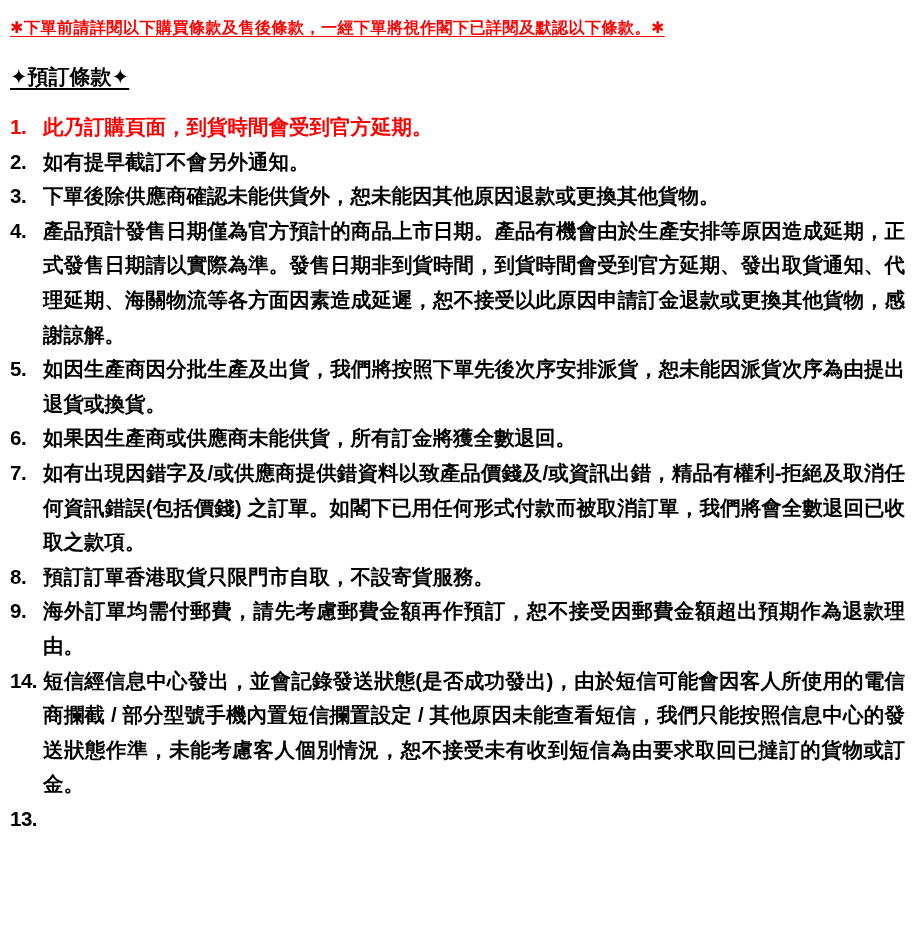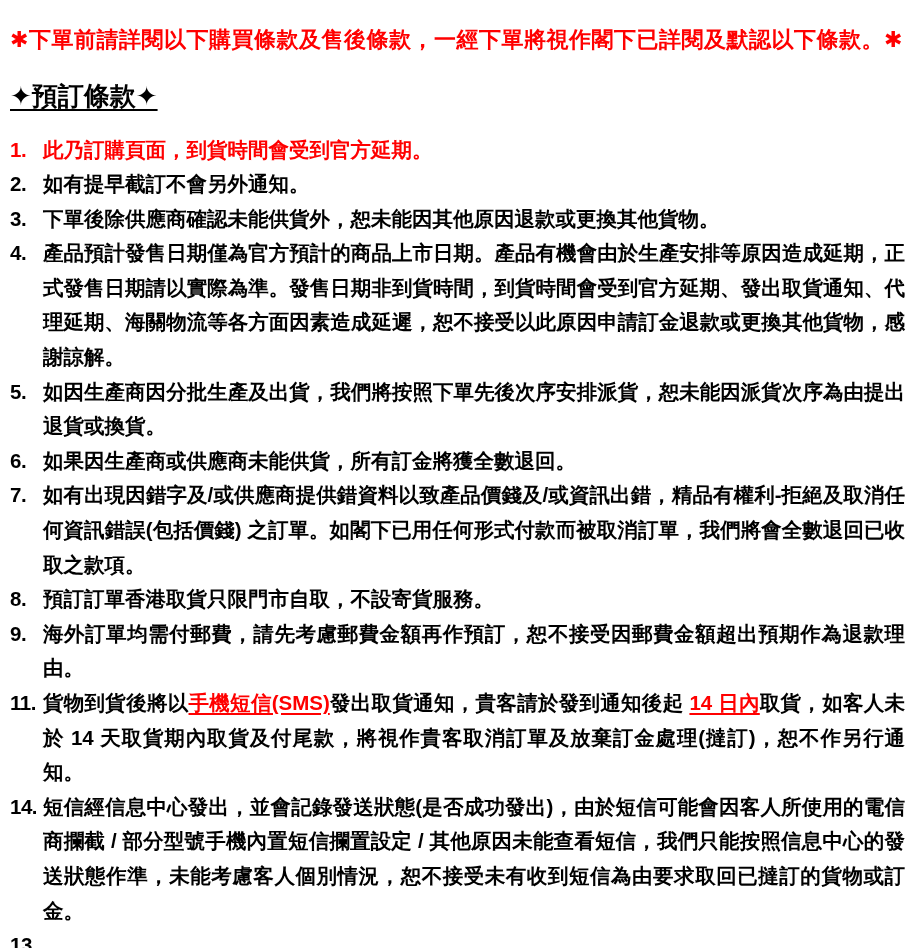--- a/index.html
+++ b/index.html
@@ -16,28 +16,29 @@
     background:var(--bg);
     color:var(--text);
     font-family:"Liberation Sans","DejaVu Sans",sans-serif;
     font-weight:bold;
   }
   .page{
     padding:10px 8px 12px 10px;
   }
   .notice-header{
     color:var(--red);
-    font-size:22px;
+    font-size:16px;
     line-height:1.25;
+    text-decoration:underline;
     text-underline-offset:3px;
-    margin:16px 0 0 0;
+    margin:8px 0 0 0;
     letter-spacing:0.5px;
   }
   .section-title{
-    font-size:26px;
+    font-size:21px;
     color:var(--text);
     text-decoration:underline;
     text-underline-offset:4px;
     margin:25px 16px 0 0;
     display:inline-block;
   }
   .terms{
     margin-top:19px;
     font-size:20.5px;
   }
@@ -105,24 +106,20 @@
       </div>
       <div class="term">
         <span class="num">8.</span>
         <div class="text"><span>預訂訂單香港取貨只限門市自取，不設寄貨服務。</span></div>
       </div>
       <div class="term">
         <span class="num">9.</span>
         <div class="text"><span>海外訂單均需付郵費，請先考慮郵費金額再作預訂，恕不接受因郵費金額超出預期作為退款理由。</span></div>
       </div>
       <div class="term">
-        <span class="num">11.</span>
-        <div class="text"><span>貨物到貨後將以</span><span class="red-u">手機短信(SMS)</span><span>發出取貨通知，貴客請於發到通知後起 </span><span class="red-u">14 日內</span><span>取貨，如客人未於 14 天取貨期內取貨及付尾款，將視作貴客取消訂單及放棄訂金處理(撻訂)，恕不作另行通知。</span></div>
-      </div>
-      <div class="term">
         <span class="num">14.</span>
         <div class="text"><span>短信經信息中心發出，並會記錄發送狀態(是否成功發出)，由於短信可能會因客人所使用的電信商攔截 / 部分型號手機內置短信攔置設定 / 其他原因未能查看短信，我們只能按照信息中心的發送狀態作準，未能考慮客人個別情況，恕不接受未有收到短信為由要求取回已撻訂的貨物或訂金。</span></div>
       </div>
       <div class="term">
         <span class="num">13.</span>
         <div class="text"></div>
       </div>
     </div>
 </div>
 

